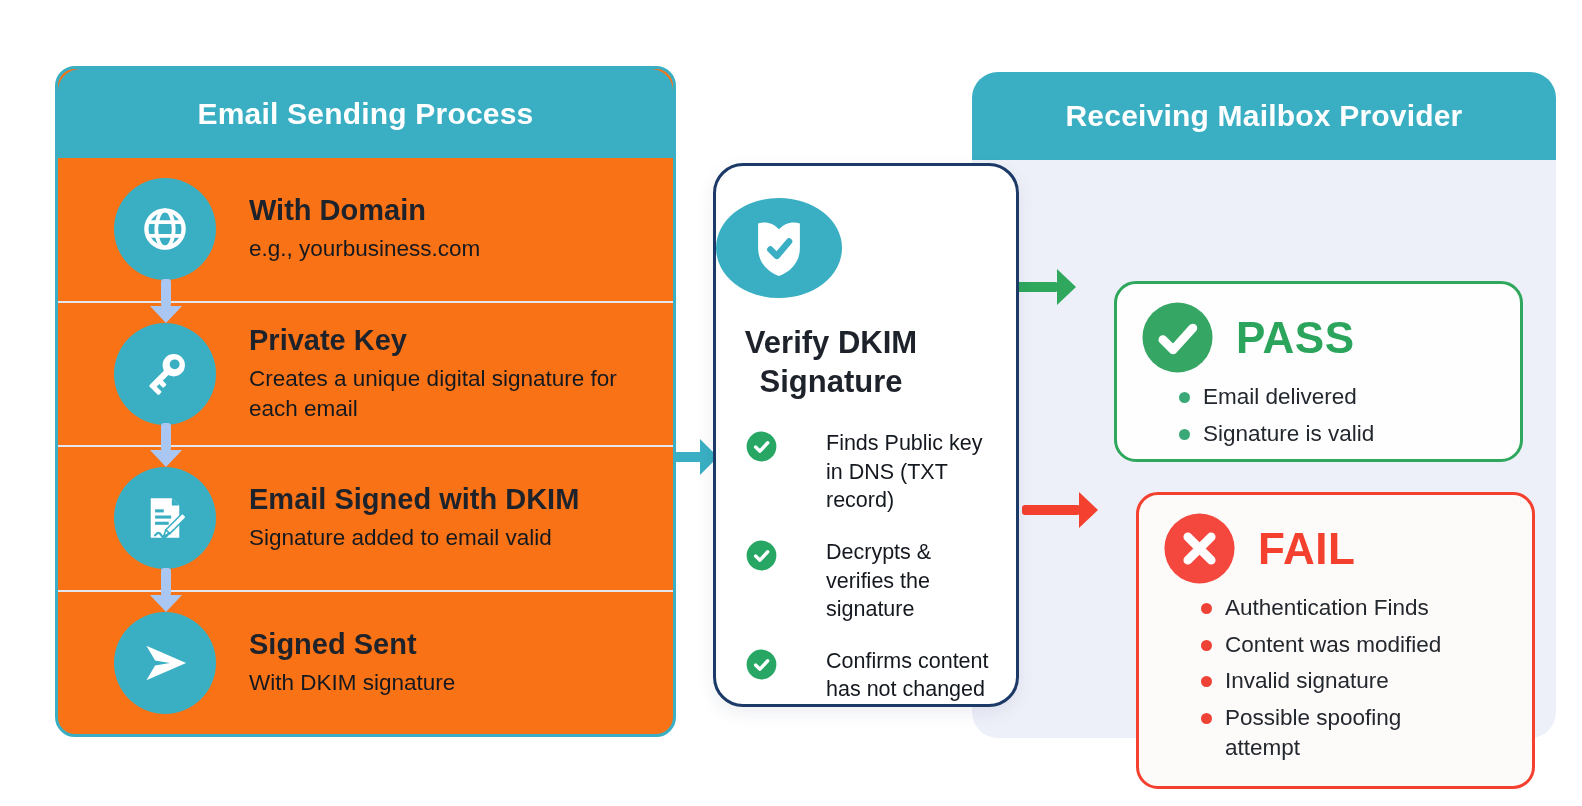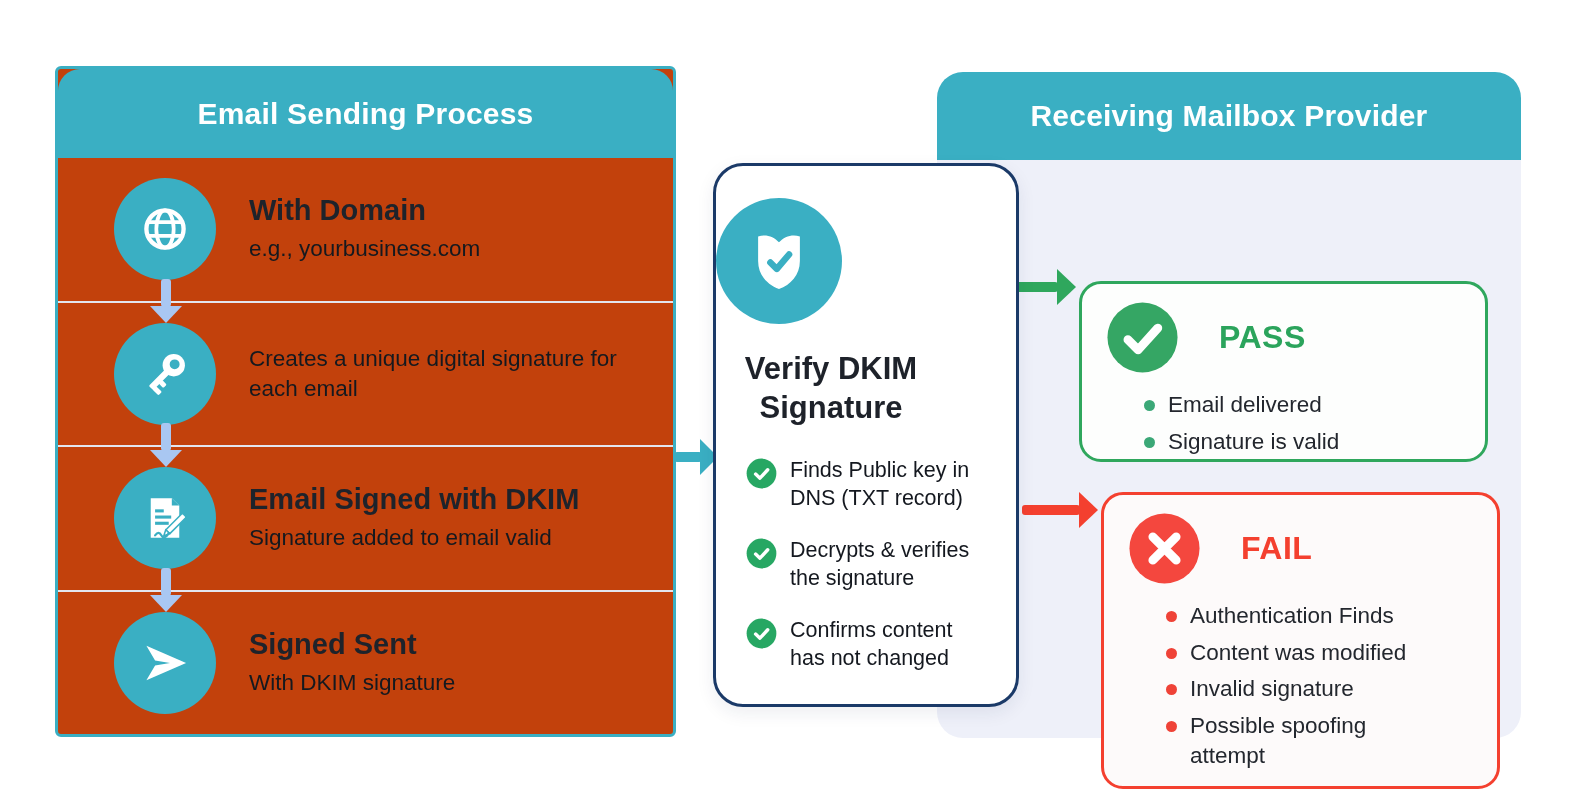--- a/index.html
+++ b/index.html
@@ -13,21 +13,21 @@
   
   .card-header {
     background:#3AAFC3; color:#ffffff; font-weight:700; font-size:30px;
     display:flex; align-items:center; justify-content:center;
     letter-spacing:.2px;
   }
 
   
   .left-card {
     position:absolute; left:55px; top:66px; width:621px; height:671px;
-    background:#c2410c; border:3px solid #3AAFC3; border-radius:6px;
+    background:#f97316; border:3px solid #3AAFC3; border-radius:20px;
     z-index:2; display:flex; flex-direction:column;
   }
   .left-card .card-header { height:89px; border-radius:22px 22px 0 0; flex:0 0 auto; }
   .left-body { flex:1; display:flex; flex-direction:column; }
   .step-row { flex:1; display:flex; align-items:center; padding-left:56px; }
   .step-icon {
     width:102px; height:102px; border-radius:50%; background:#3AAFC3;
     flex:0 0 auto; display:flex; align-items:center; justify-content:center;
   }
   .step-icon svg { width:62px; height:62px; }
@@ -58,44 +58,44 @@
     background:#3AAFC3; display:flex; align-items:center; justify-content:center;
   }
   .shield-circle svg { width:72px; height:72px; }
   .verify-title {
     margin-top:26px; font-size:31px; font-weight:700; color:#1E222A;
     text-align:center; line-height:1.25; max-width:230px;
   }
   .check-list { margin-top:28px; width:100%; padding:0 24px 0 30px; display:flex; flex-direction:column; gap:23px; }
   .check-item { display:flex; align-items:flex-start; gap:13px; }
   .check-item svg { width:31px; height:31px; flex:0 0 auto; margin-top:2px; }
-  .check-item .check-text { font-size:21.5px; color:#14181F; line-height:1.33; max-width:232px; }
-
-  
-  .right-card { position:absolute; left:937px; top:72px; width:584px; height:666px; z-index:1; }
+  .check-item .check-text { font-size:21.5px; color:#14181F; line-height:1.33; max-width:232px;margin-left:36px; }
+
+  
+  .right-card { position:absolute; left:972px; top:72px; width:584px; height:666px; z-index:1; }
   .right-card .card-header { height:88px; border-radius:26px 26px 0 0; }
   .right-body {
     position:relative; height:578px; background:#EEF0F9;
     border-radius:0 0 26px 26px;
   }
   .result-box { position:absolute; border-radius:22px; padding:17px 24px 14px 24px; }
   .pass-box {
     left:142px; top:121px; width:409px; height:181px;
     background:#FDFEFD; border:3px solid #2FA75D;
   }
   .fail-box {
     left:164px; top:332px; width:399px; height:297px;
     background:#FDFAFA; border:3px solid #F4402F;
   }
   .result-head { display:flex; align-items:center; gap:22px; }
   .result-head svg { width:73px; height:73px; flex:0 0 auto; }
-  .result-label { font-size:32px; font-weight:800; letter-spacing:.5px;margin-left:18px; }
+  .result-label { font-size:44px; font-weight:800; letter-spacing:.5px; }
   .pass-box .result-label { color:#2BA45C; }
   .fail-box .result-label { color:#F4402F; }
-  .result-bullets { margin-top:16px; margin-left:38px; display:flex; flex-direction:column; gap:7px; }
+  .result-bullets { margin-top:8px; margin-left:38px; display:flex; flex-direction:column; gap:7px; }
   .bullet-item { display:flex; align-items:flex-start; gap:13px; }
   .bullet-dot { width:11px; height:11px; border-radius:50%; flex:0 0 auto; margin-top:10px; }
   .pass-box .bullet-dot { background:#3BA877; }
   .fail-box .bullet-dot { background:#EF4237; }
   .bullet-text { font-size:22.5px; color:#23272E; line-height:1.32; }
   .fail-box .bullet-text { max-width:252px; }
 
   
   .flow-arrow { position:absolute; height:36px; z-index:4; }
   .fa-shaft { position:absolute; top:13px; height:10px; border-radius:3px; }
@@ -150,20 +150,21 @@
             <g transform="rotate(45 50 50)" fill="#ffffff">
               <circle cx="50" cy="30" r="18"></circle>
               <circle cx="50" cy="28" r="8" fill="#3AAFC3"></circle>
               <rect x="45" y="44" width="10" height="38" rx="2"></rect>
               <rect x="53" y="60" width="11" height="8" rx="2"></rect>
               <rect x="53" y="74" width="14" height="8" rx="2"></rect>
             </g>
           </svg>
         </div>
         <div class="step-text">
+          <div class="step-title">Private Key</div>
           <div class="step-desc">Creates a unique digital signature for each email</div>
         </div>
       </div>
 
       <div class="step-divider">
         <div class="down-arrow">
             <span class="da-shaft"></span>
             <span class="da-head"></span>
           </div>
       </div>

